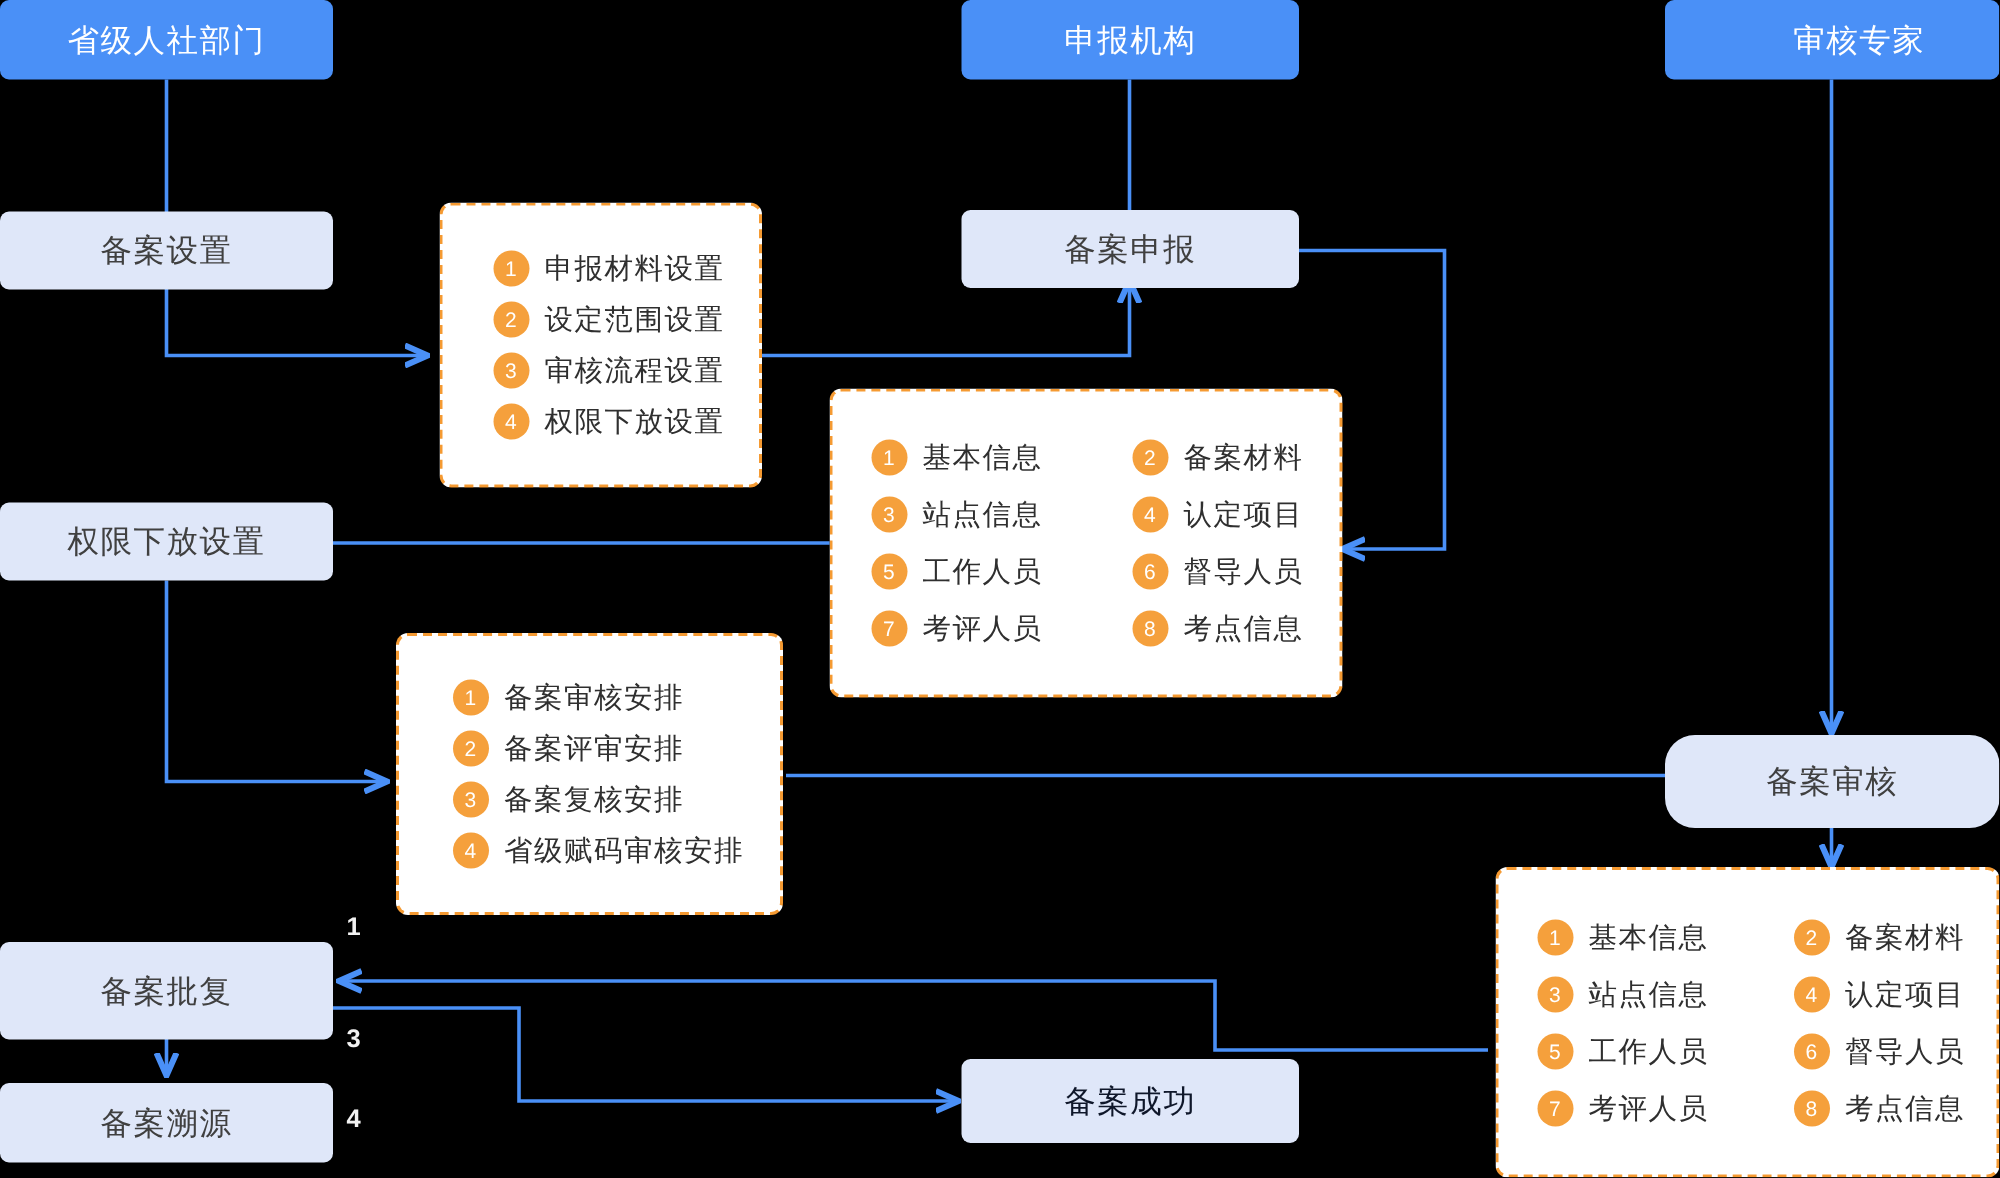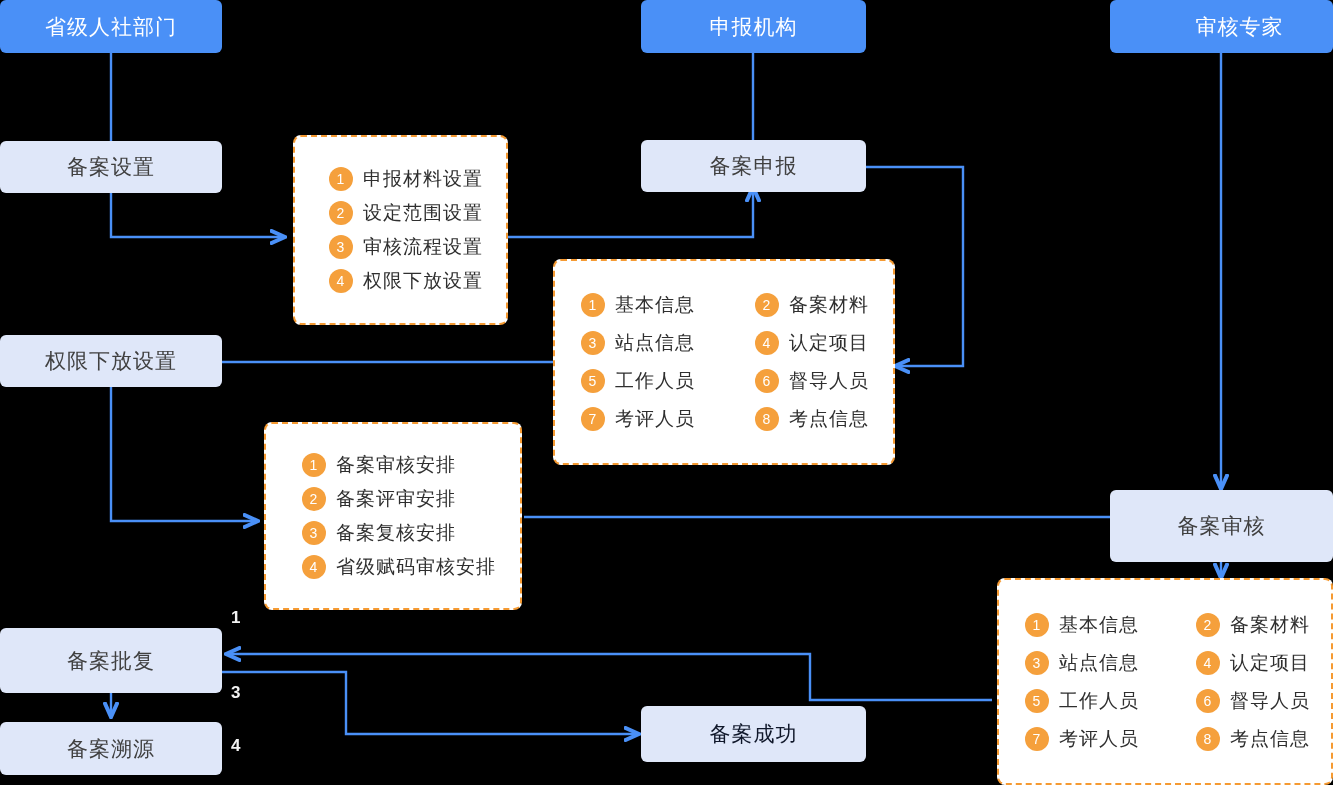--- a/index.html
+++ b/index.html
@@ -156,21 +156,21 @@
   </div>
 
   <div class="node soft" style="left:641px; top:140px; width:225px; height:52px;">
     <span>备案申报</span>
   </div>
 
   <div class="node soft" style="left:0px; top:335px; width:222px; height:52px;">
     <span>权限下放设置</span>
   </div>
 
-  <div class="node soft" style="left:1110px; top:490px; width:223px; height:72px;">
+  <div class="node soft" style="left:1110px; top:490px; width:223px; height:62px;border-radius:20px;">
     <span>备案审核</span>
   </div>
 
   <div class="node soft" style="left:0px; top:628px; width:222px; height:65px;text-align:right;">
     <span>备案批复</span>
   </div>
 
   <div class="node soft" style="left:0px; top:722px; width:222px; height:53px;justify-content:center;">
     <span>备案溯源</span>
   </div>

